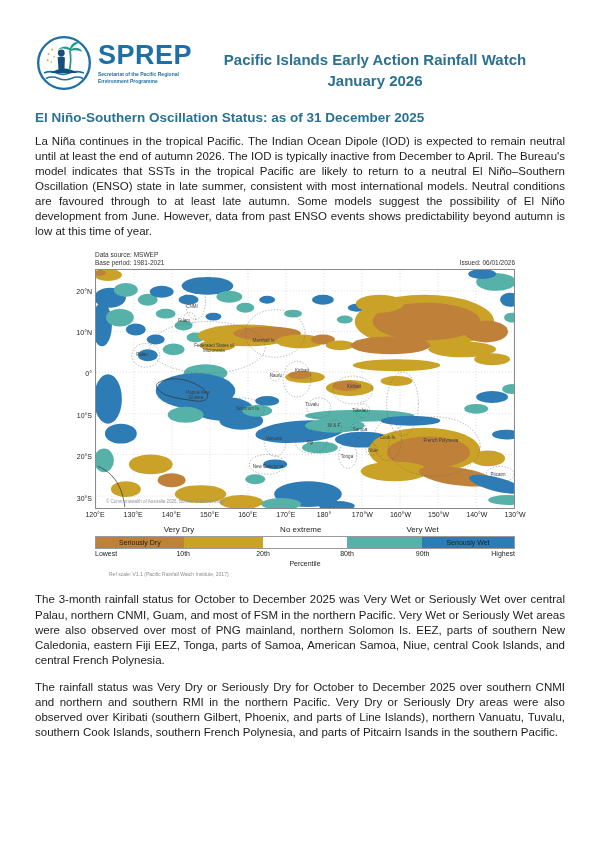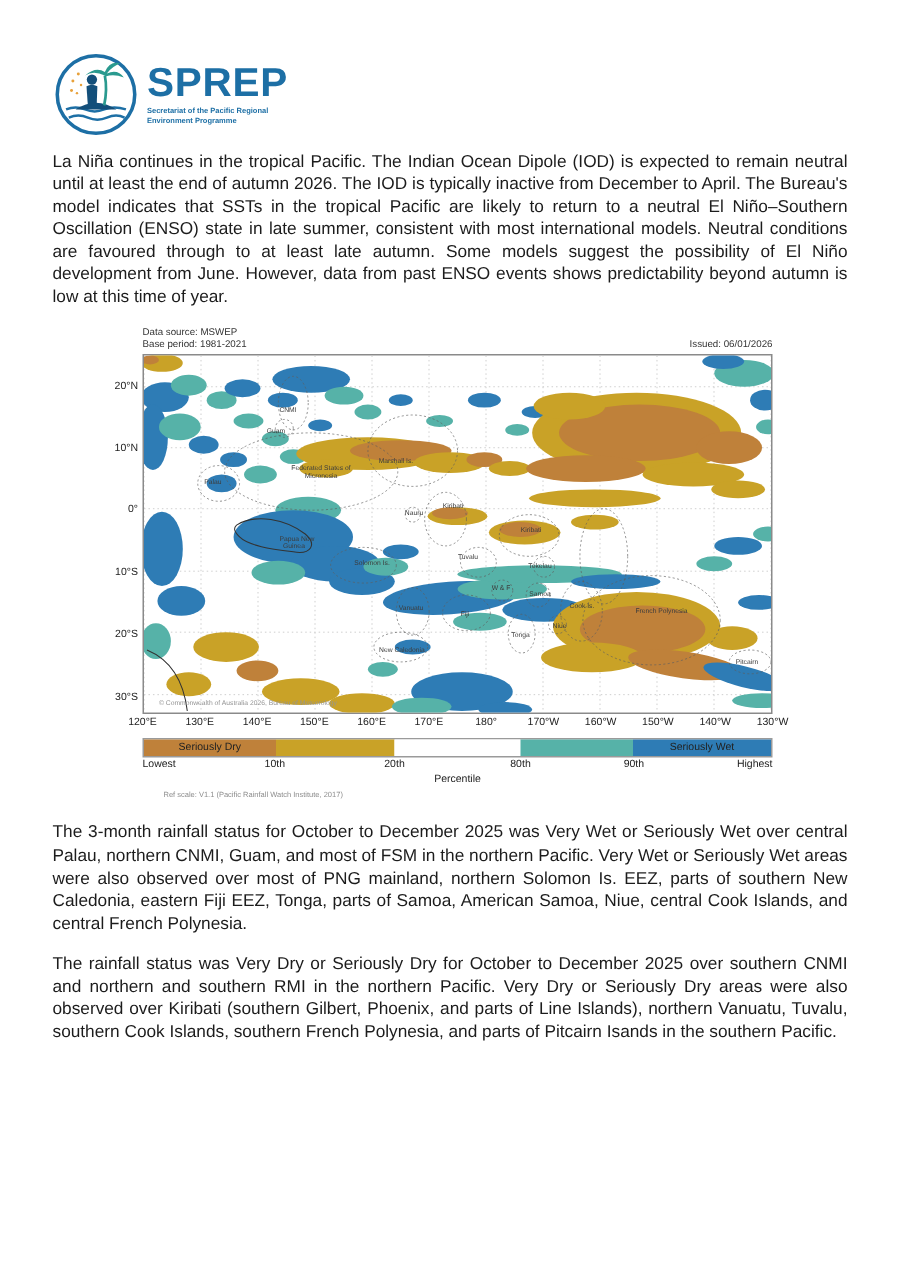--- a/index.html
+++ b/index.html
@@ -79,22 +79,27 @@
         <circle cx="18" cy="31" r="0.9" fill="#e8a13a"></circle>
       </svg>
       <div class="logo-text">
         <div class="logo-acr">SPREP</div>
         <div class="logo-sub">
           <div>Secretariat of the Pacific Regional</div>
           <div>Environment Programme</div>
         </div>
       </div>
     </div>
+    <div class="doc-title">
+      <div>Pacific Islands Early Action Rainfall Watch</div>
+      <div>January 2026</div>
+    </div>
   </div>
 
+  <h2 class="section">El Niño-Southern Oscillation Status: as of 31 December 2025</h2>
   <p class="body">La Niña continues in the tropical Pacific. The Indian Ocean Dipole (IOD) is expected to remain neutral until at least the end of autumn 2026. The IOD is typically inactive from December to April. The Bureau's model indicates that SSTs in the tropical Pacific are likely to return to a neutral El Niño–Southern Oscillation (ENSO) state in late summer, consistent with most international models. Neutral conditions are favoured through to at least late autumn. Some models suggest the possibility of El Niño development from June. However, data from past ENSO events shows predictability beyond autumn is low at this time of year.</p>
 
 
   <div class="figure">
     <div class="fig-meta">
       <div>Data source: MSWEP</div>
       <div class="row2">
         <span>Base period: 1981-2021</span>
         <span>Issued: 06/01/2026</span>
       </div>
@@ -295,20 +300,25 @@
         <span class="lon-tick" style="left: 190.909px;">170°E</span>
         <span class="lon-tick" style="left: 229.091px;">180°</span>
         <span class="lon-tick" style="left: 267.273px;">170°W</span>
         <span class="lon-tick" style="left: 305.455px;">160°W</span>
         <span class="lon-tick" style="left: 343.636px;">150°W</span>
         <span class="lon-tick" style="left: 381.818px;">140°W</span>
         <span class="lon-tick" style="left: 420px;">130°W</span>
       </div>
 
     <div class="legend">
+      <div id="legend-top" class="legend-top">
+          <span style="left: 20%;">Very Dry</span>
+          <span style="left: 49%;">No extreme</span>
+          <span style="left: 78%;">Very Wet</span>
+        </div>
       <div id="legend-bar" class="legend-bar">
           <div class="seg" style="width: 21%; background: rgb(191, 129, 58);">
             <span>Seriously Dry</span>
           </div>
           <div class="seg" style="width: 19%; background: rgb(201, 162, 39);"></div>
           <div class="seg" style="width: 20%; background: rgb(255, 255, 255);"></div>
           <div class="seg" style="width: 18%; background: rgb(86, 178, 168);"></div>
           <div class="seg" style="width: 22%; background: rgb(46, 124, 181);">
             <span>Seriously Wet</span>
           </div>

